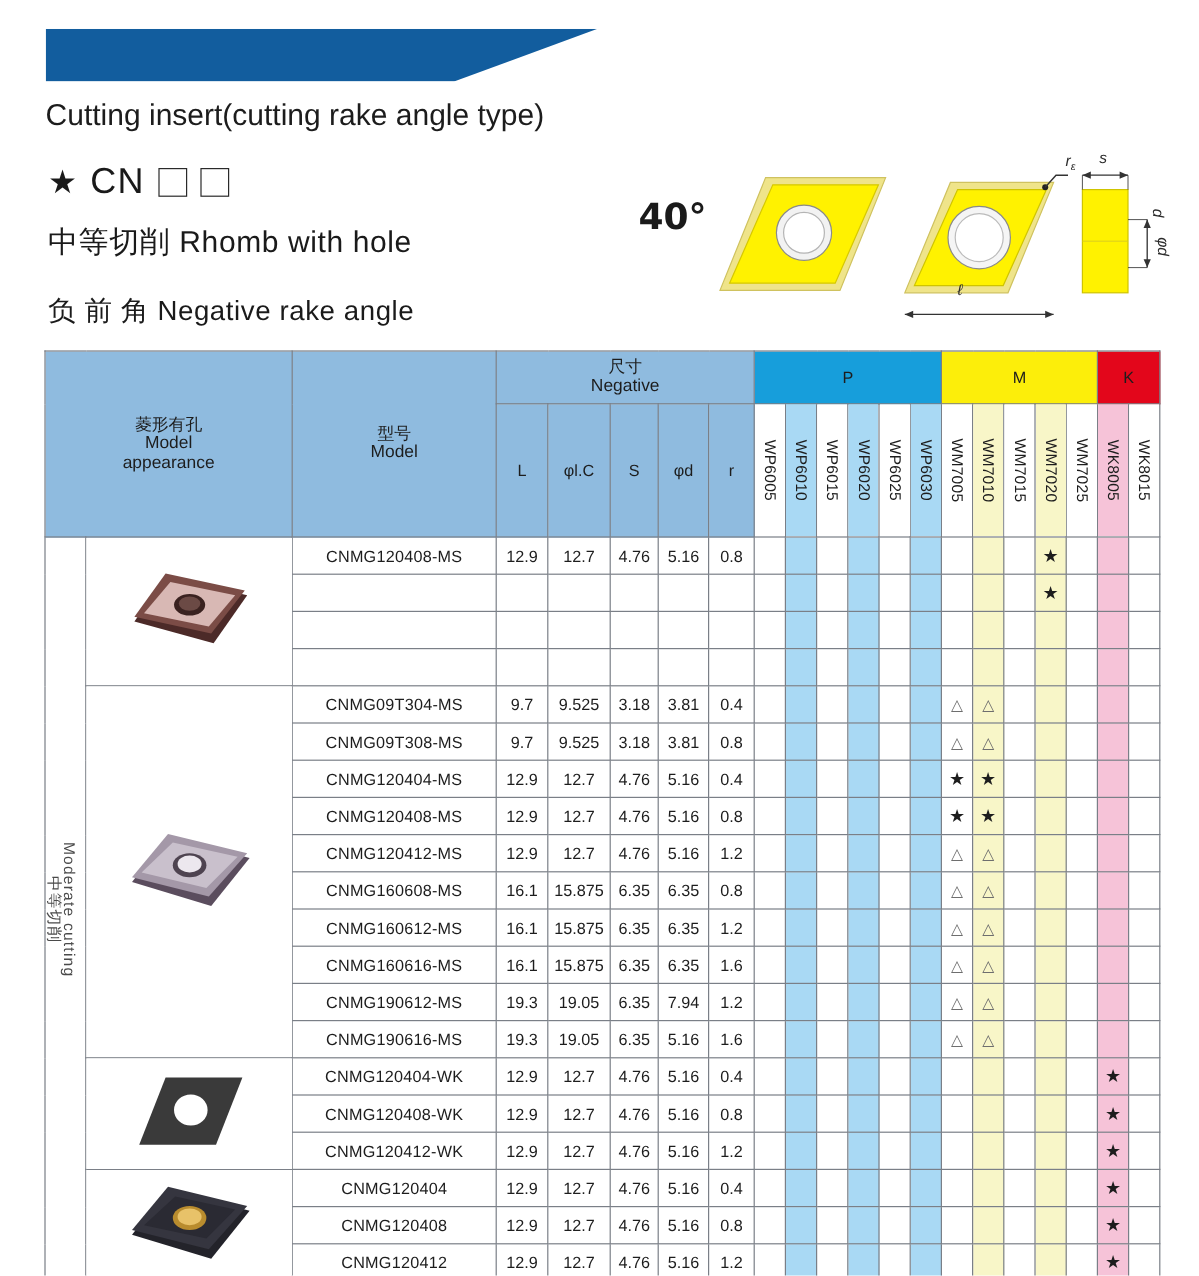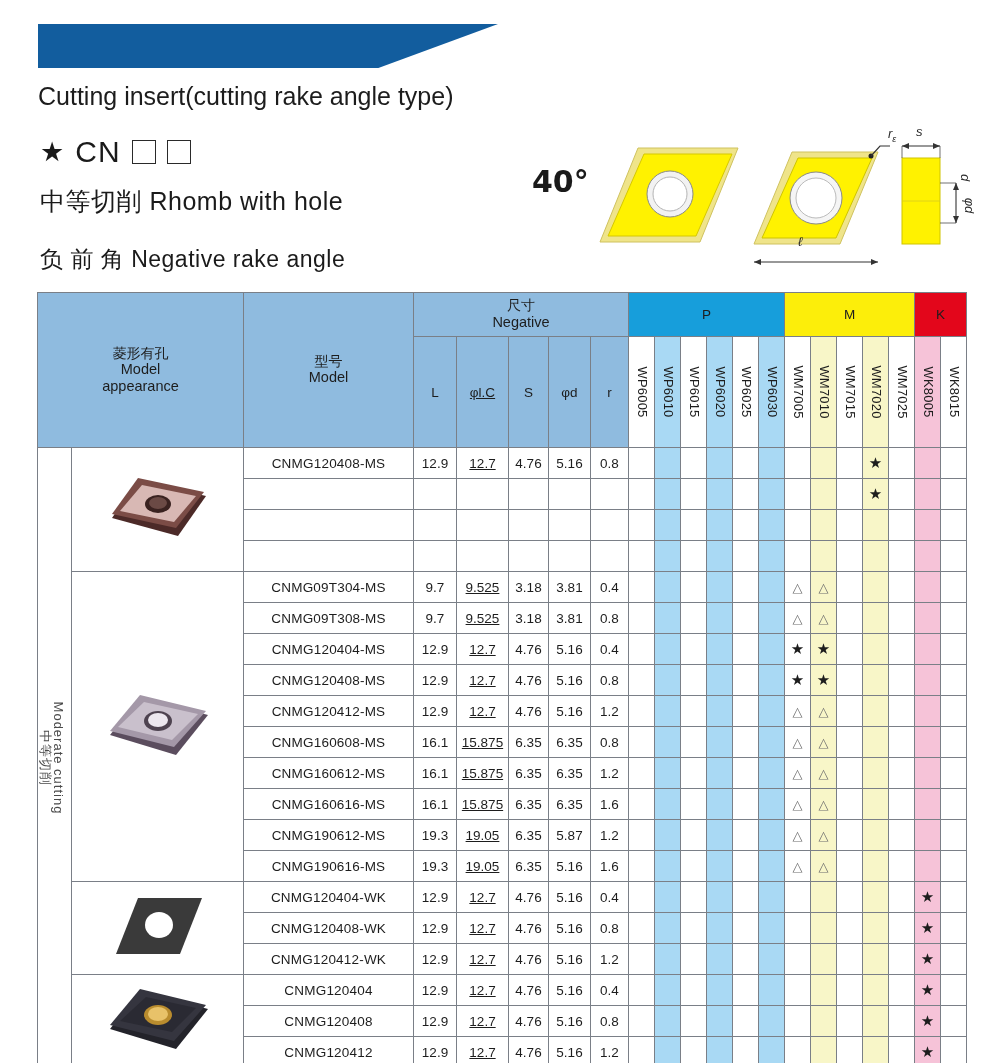--- a/index.html
+++ b/index.html
@@ -81,21 +81,21 @@
     color:#1d1d1d;
   }
   .hdr { background:#8fbbdf; height:155px; }
   .hdr-shape { width:172px; }
   .hdr-model { width:170px; }
   .dim-title { height:44px; }
   .dim-cn { font-size:14px; display:block; line-height:1.1; }
   .dim-en { font-size:14.5px; display:block; line-height:1.15; }
   .dim-sub { height:111px; }
   .cw-l   { width:43px; }
-  .cw-lc  { width:52px;text-decoration:underline; }
+  .cw-lc  { width:52px; }
   .cw-s   { width:40px; }
   .cw-d   { width:42px; }
   .cw-r   { width:38px; }
 
   .band-p { background:#179edb; color:#ffffff; font-weight:bold; font-size:15px; height:44px; }
   .band-m { background:#fcee0a; color:#111111; font-weight:bold; font-size:15px; height:44px; }
   .band-k { background:#e3061b; color:#ffffff; font-weight:bold; font-size:15px; height:44px; }
 
   .gcol { width:26px; height:111px; position:relative; }
   .gcol span {
@@ -530,21 +530,21 @@
         <td class="gcol-cell g-yellow" style="width: 26px;"></td>
         <td class="gcol-cell g-white" style="width: 26px;"></td>
         <td class="gcol-cell g-pink" style="width: 26px;"></td>
         <td class="gcol-cell g-white" style="width: 26px;"></td>
       </tr>
       <tr class="drow">
         <td class="model-cell">CNMG190612-MS</td>
         <td class="cw-l">19.3</td>
         <td class="cw-lc">19.05</td>
         <td class="cw-s">6.35</td>
-        <td class="cw-d">5.87</td>
+        <td class="cw-d">7.94</td>
         <td class="cw-r">1.2</td>
         <td class="gcol-cell g-white" style="width: 26px;"></td>
         <td class="gcol-cell g-blue" style="width: 26px;"></td>
         <td class="gcol-cell g-white" style="width: 26px;"></td>
         <td class="gcol-cell g-blue" style="width: 26px;"></td>
         <td class="gcol-cell g-white" style="width: 26px;"></td>
         <td class="gcol-cell g-blue" style="width: 26px;"></td>
         <td class="gcol-cell g-white" style="width: 26px;"><span class="tri">△</span></td>
         <td class="gcol-cell g-yellow" style="width: 26px;"><span class="tri">△</span></td>
         <td class="gcol-cell g-white" style="width: 26px;"></td>

